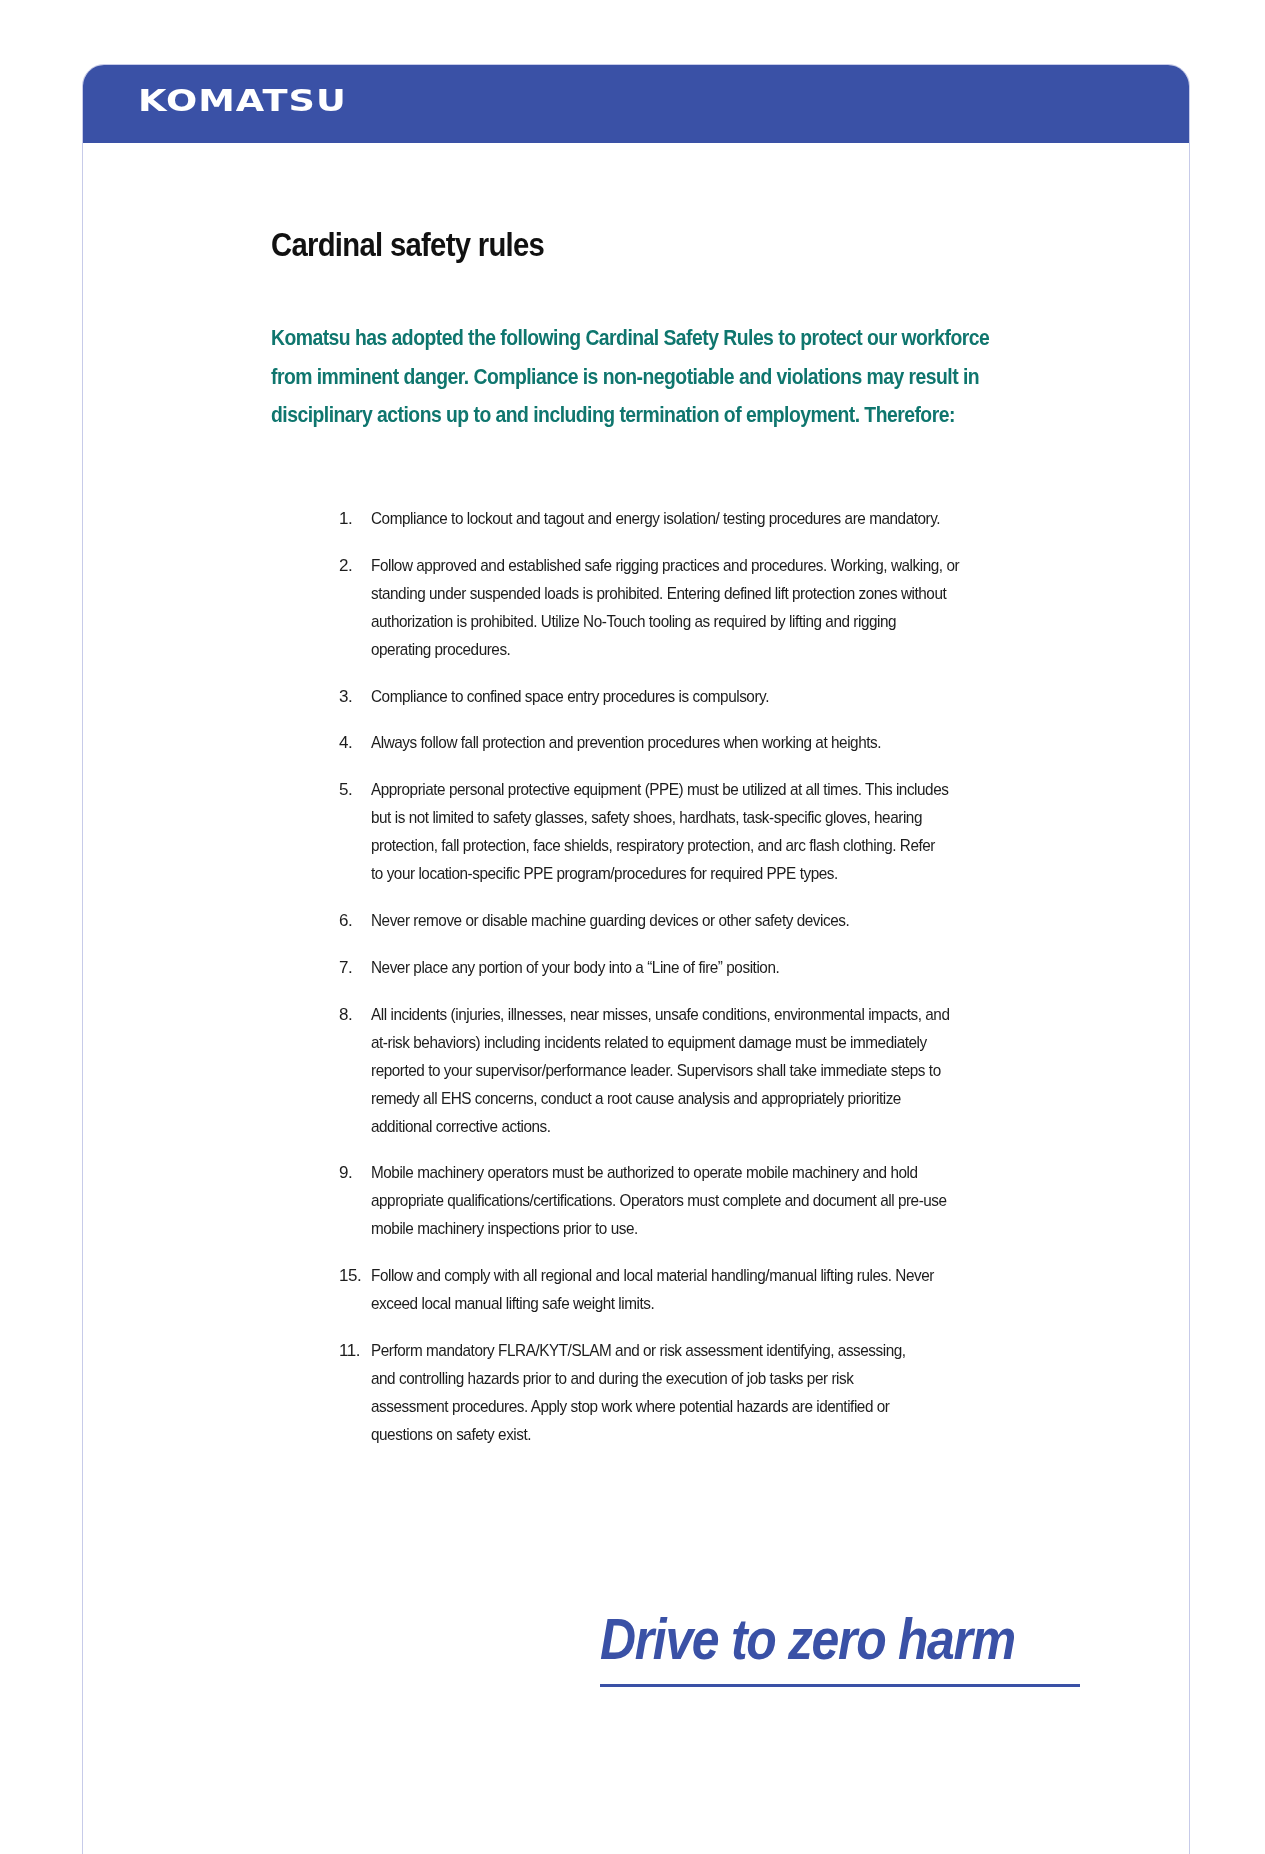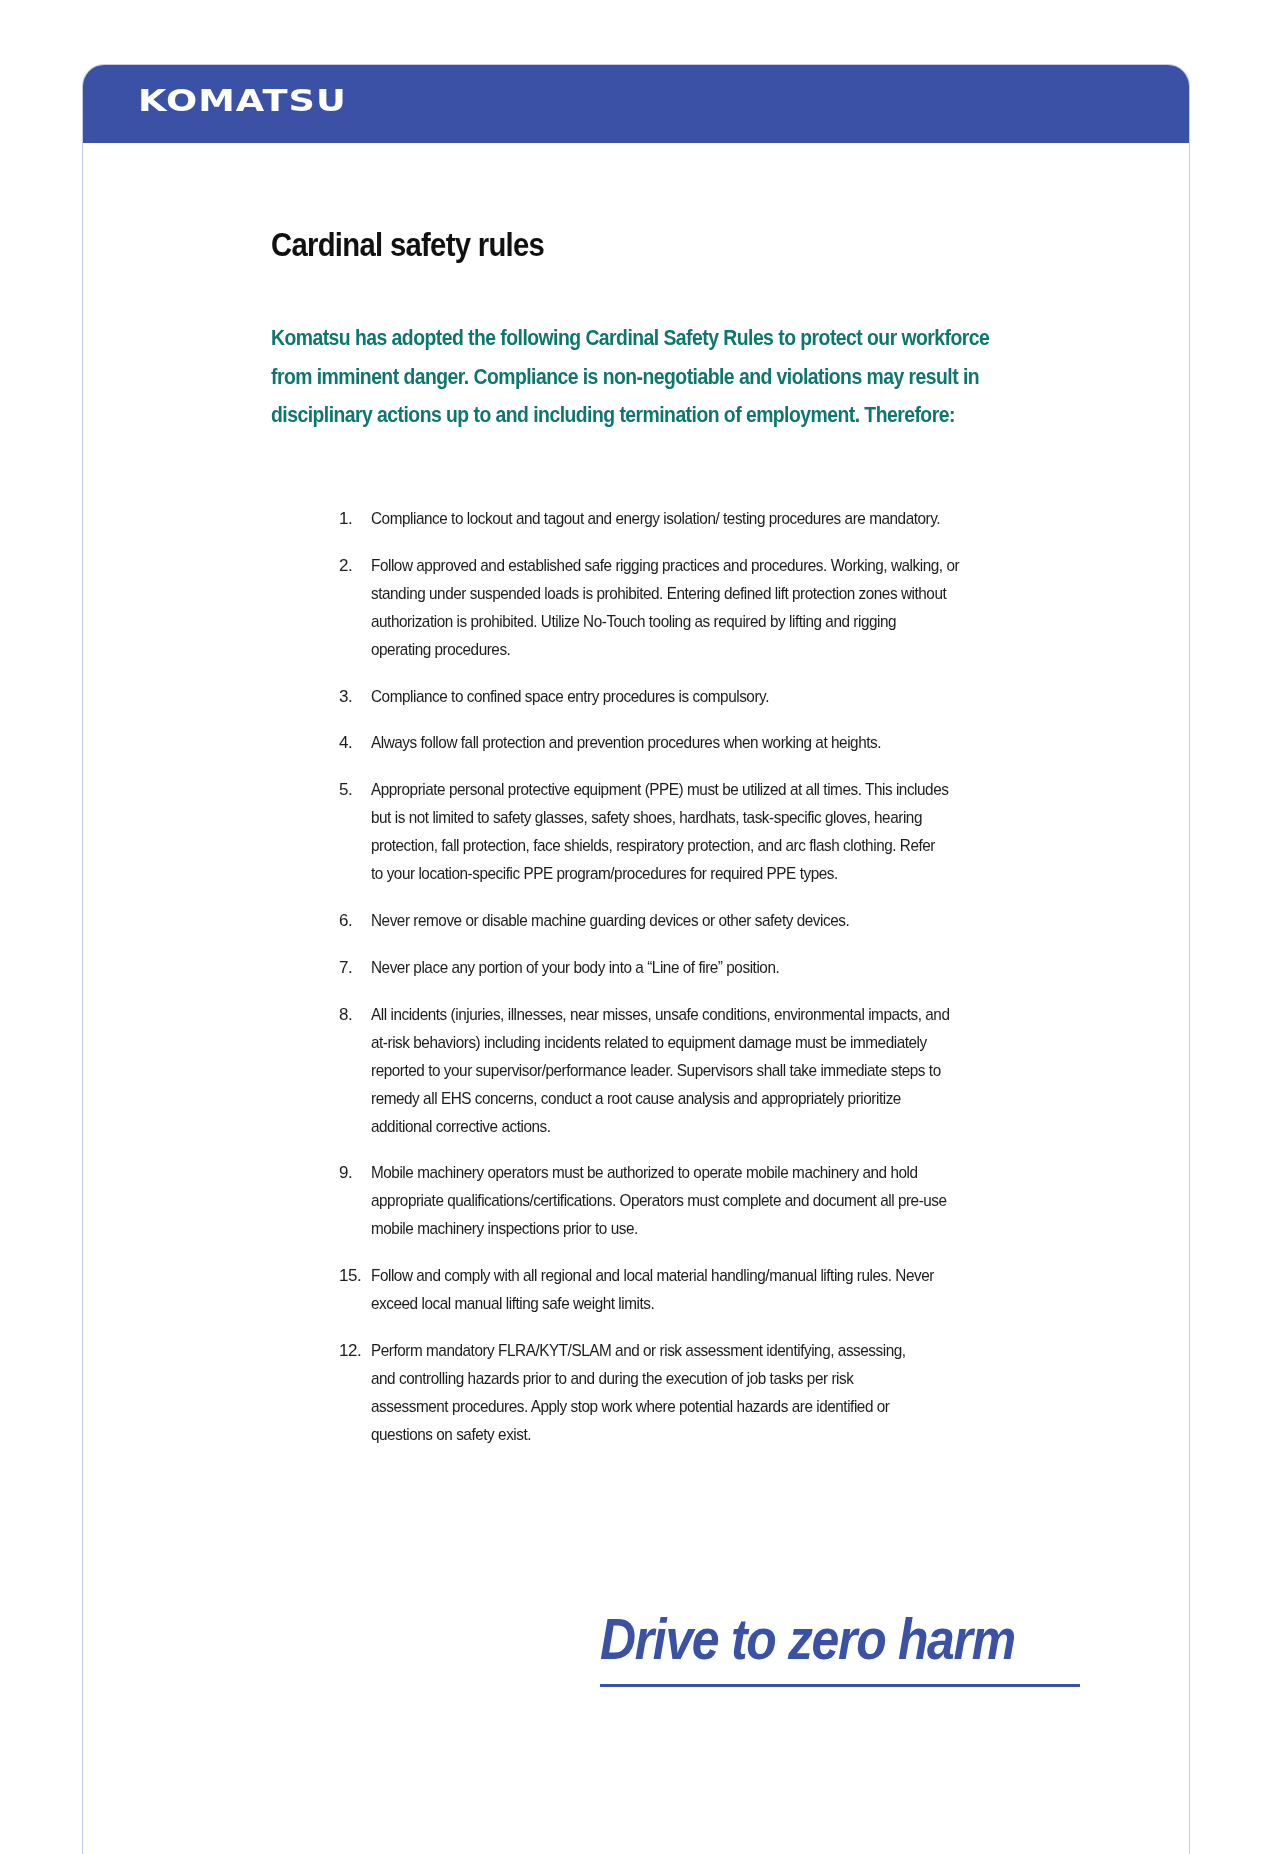--- a/index.html
+++ b/index.html
@@ -92,21 +92,21 @@
         <span class="line">Mobile machinery operators must be authorized to operate mobile machinery and hold</span>
         <span class="line">appropriate qualifications/certifications. Operators must complete and document all pre-use</span>
         <span class="line">mobile machinery inspections prior to use.</span>
       </li>
       <li class="rule">
         <span class="num">15.</span>
         <span class="line">Follow and comply with all regional and local material handling/manual lifting rules. Never</span>
         <span class="line">exceed local manual lifting safe weight limits.</span>
       </li>
       <li class="rule">
-        <span class="num">12.</span>
+        <span class="num">11.</span>
         <span class="line">Perform mandatory FLRA/KYT/SLAM and or risk assessment identifying, assessing,</span>
         <span class="line">and controlling hazards prior to and during the execution of job tasks per risk</span>
         <span class="line">assessment procedures. Apply stop work where potential hazards are identified or</span>
         <span class="line">questions on safety exist.</span>
       </li>
     </ol>
 
   <div class="slogan">Drive to zero harm</div>
   <div class="slogan-underline"></div>
 </div>

